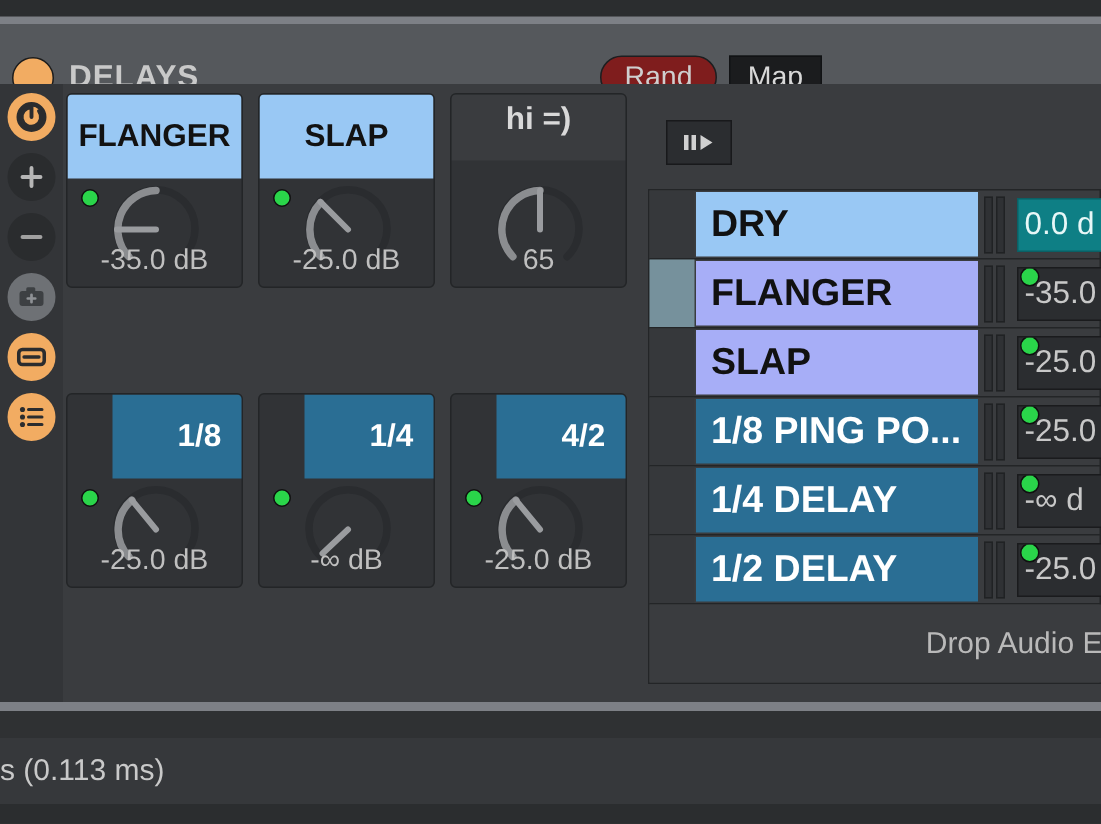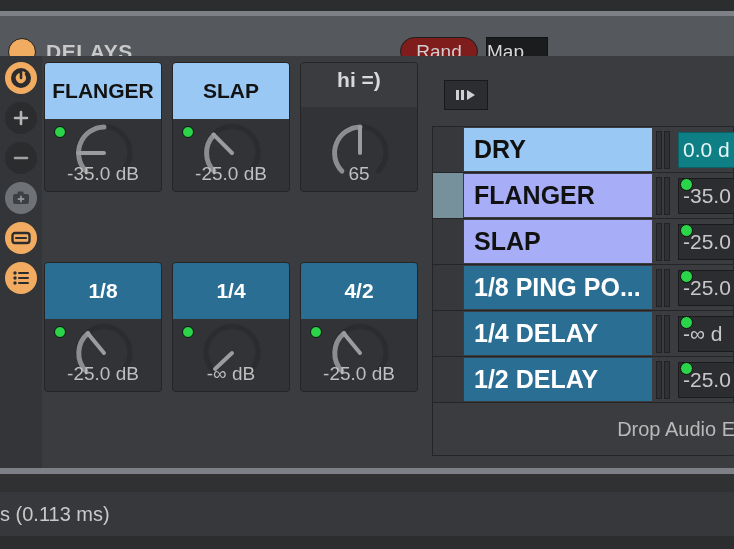--- a/index.html
+++ b/index.html
@@ -29,21 +29,21 @@
     font-size:21px;font-weight:bold;color:#c9c9c9;letter-spacing:.6px;
   }
   .btn-rand{
     position:absolute;left:400px;top:21px;width:78px;height:29px;border-radius:15px;
     background:#7f1d1d;border:1px solid #1d1e20;box-sizing:border-box;
     color:#cfcfcf;font-size:19px;text-align:center;line-height:27px;
   }
   .btn-map{
     position:absolute;left:486px;top:21px;width:62px;height:29px;
     background:#1b1c1e;border:1px solid #111214;box-sizing:border-box;
-    color:#d8d8d8;font-size:19px;line-height:27px;
+    color:#d8d8d8;font-size:19px;text-align:center;line-height:27px;
   }
 
   
   .body-area{
     position:absolute;left:0;top:56px;width:734px;height:412px;
     background:#3a3c3f;
   }
 
   
   .rail{position:absolute;left:0;top:56px;width:42px;height:412px;background:#333538;}
@@ -63,21 +63,21 @@
     background:#313336;border:1px solid #232527;border-radius:4px;box-sizing:border-box;
     overflow:hidden;
   }
   .cell-head{
     position:absolute;left:0;top:0;width:100%;height:56px;
     display:flex;align-items:center;justify-content:center;
     font-size:21px;font-weight:bold;text-align:center;line-height:1.05;
     padding:0 3px;box-sizing:border-box;
   }
   .cell-head.lightblue{background:#99c8f4;color:#121212;}
-  .cell-head.teal{background:#2a6e94;color:#ffffff;}
+  .cell-head.teal{background:#2a6e94;color:#ffffff;margin-left:30px;}
   .cell-head.none{background:#3a3c3f;color:#d9d9d9;height:44px;align-items:flex-start;padding-top:6px;}
   .led{
     position:absolute;left:9px;top:63px;width:12px;height:12px;border-radius:50%;
     background:#2ad54a;border:1.5px solid #101010;box-sizing:border-box;
   }
   .knob{position:absolute;left:27px;top:58px;width:64px;height:64px;}
   .cell-val{
     position:absolute;left:0;bottom:6px;width:100%;text-align:center;
     font-size:19px;color:#bfbfbf;
   }

